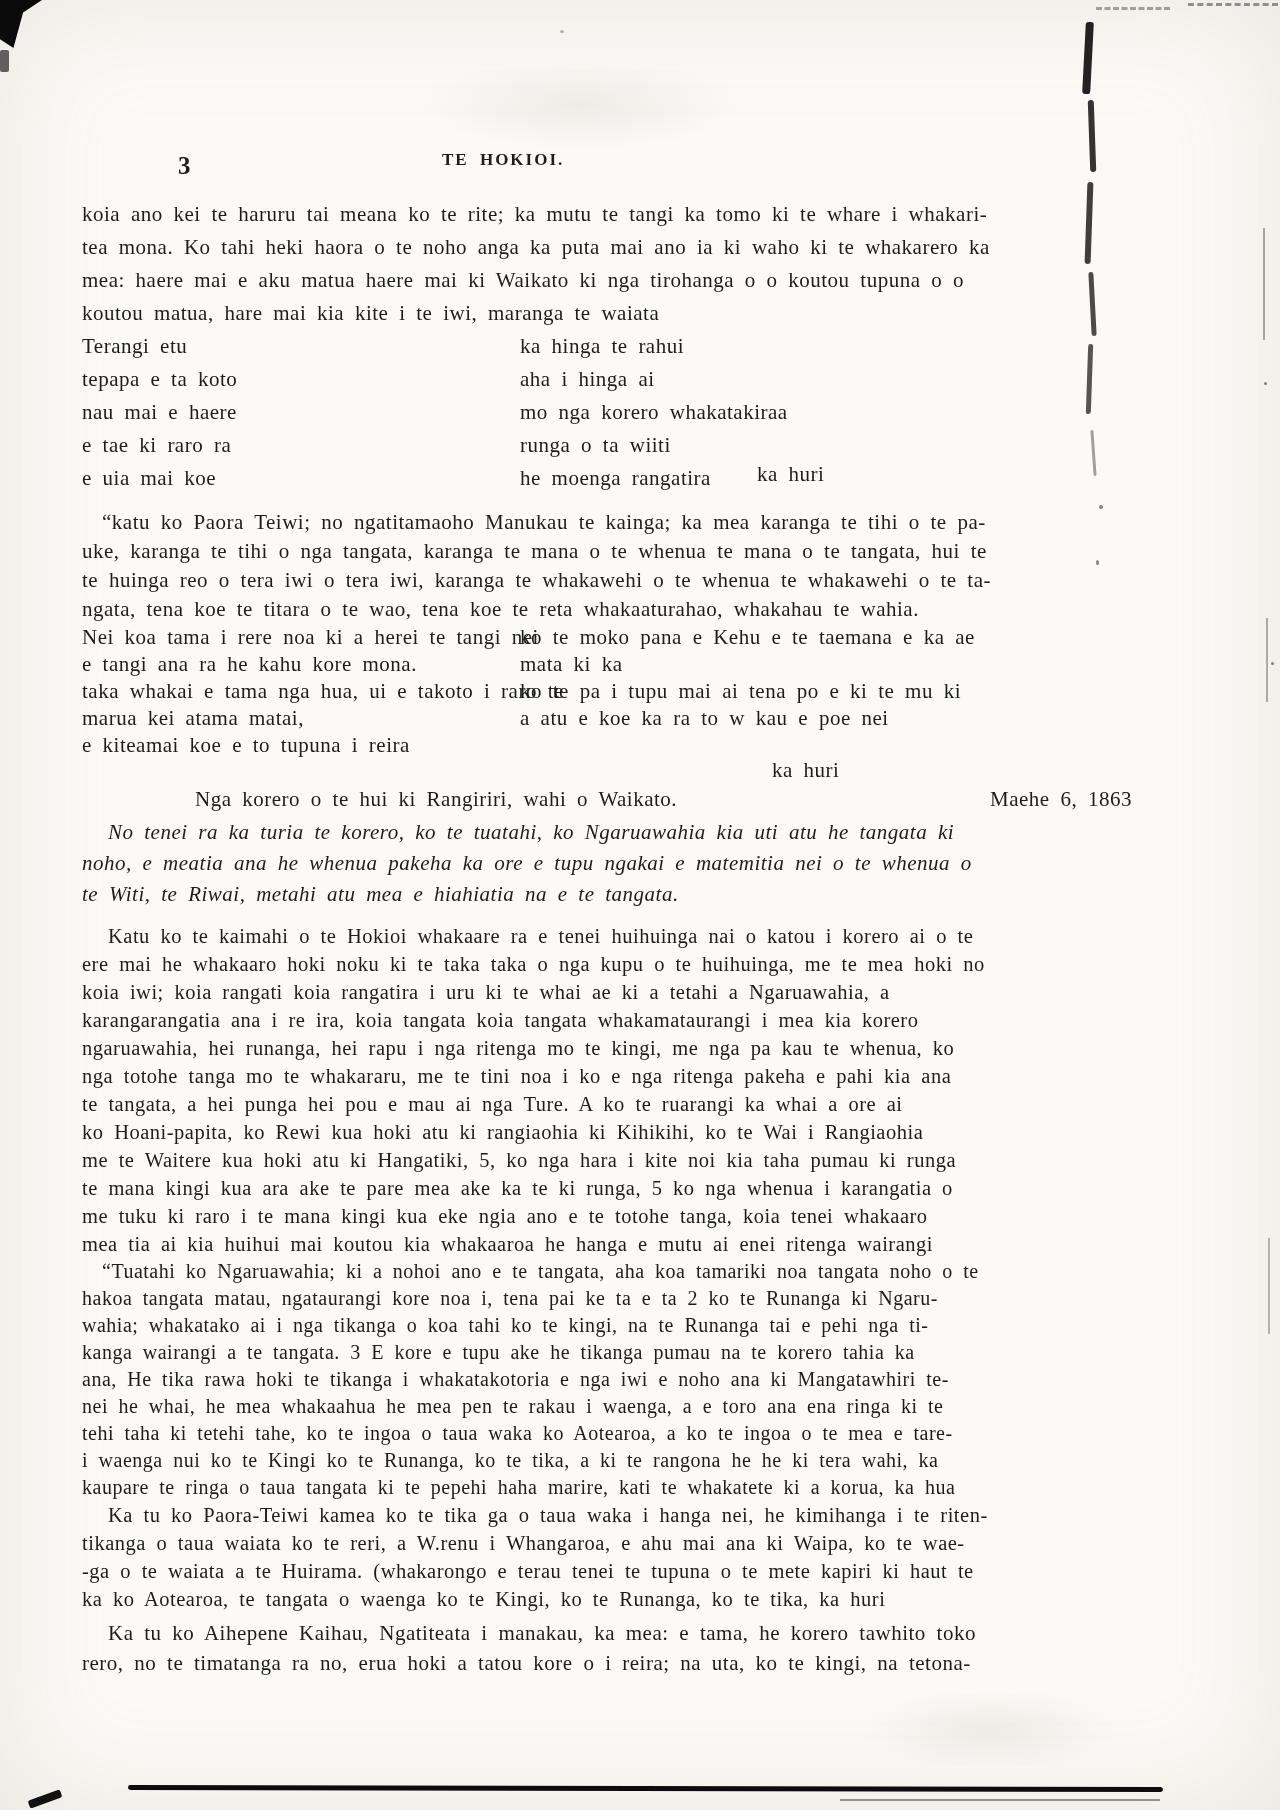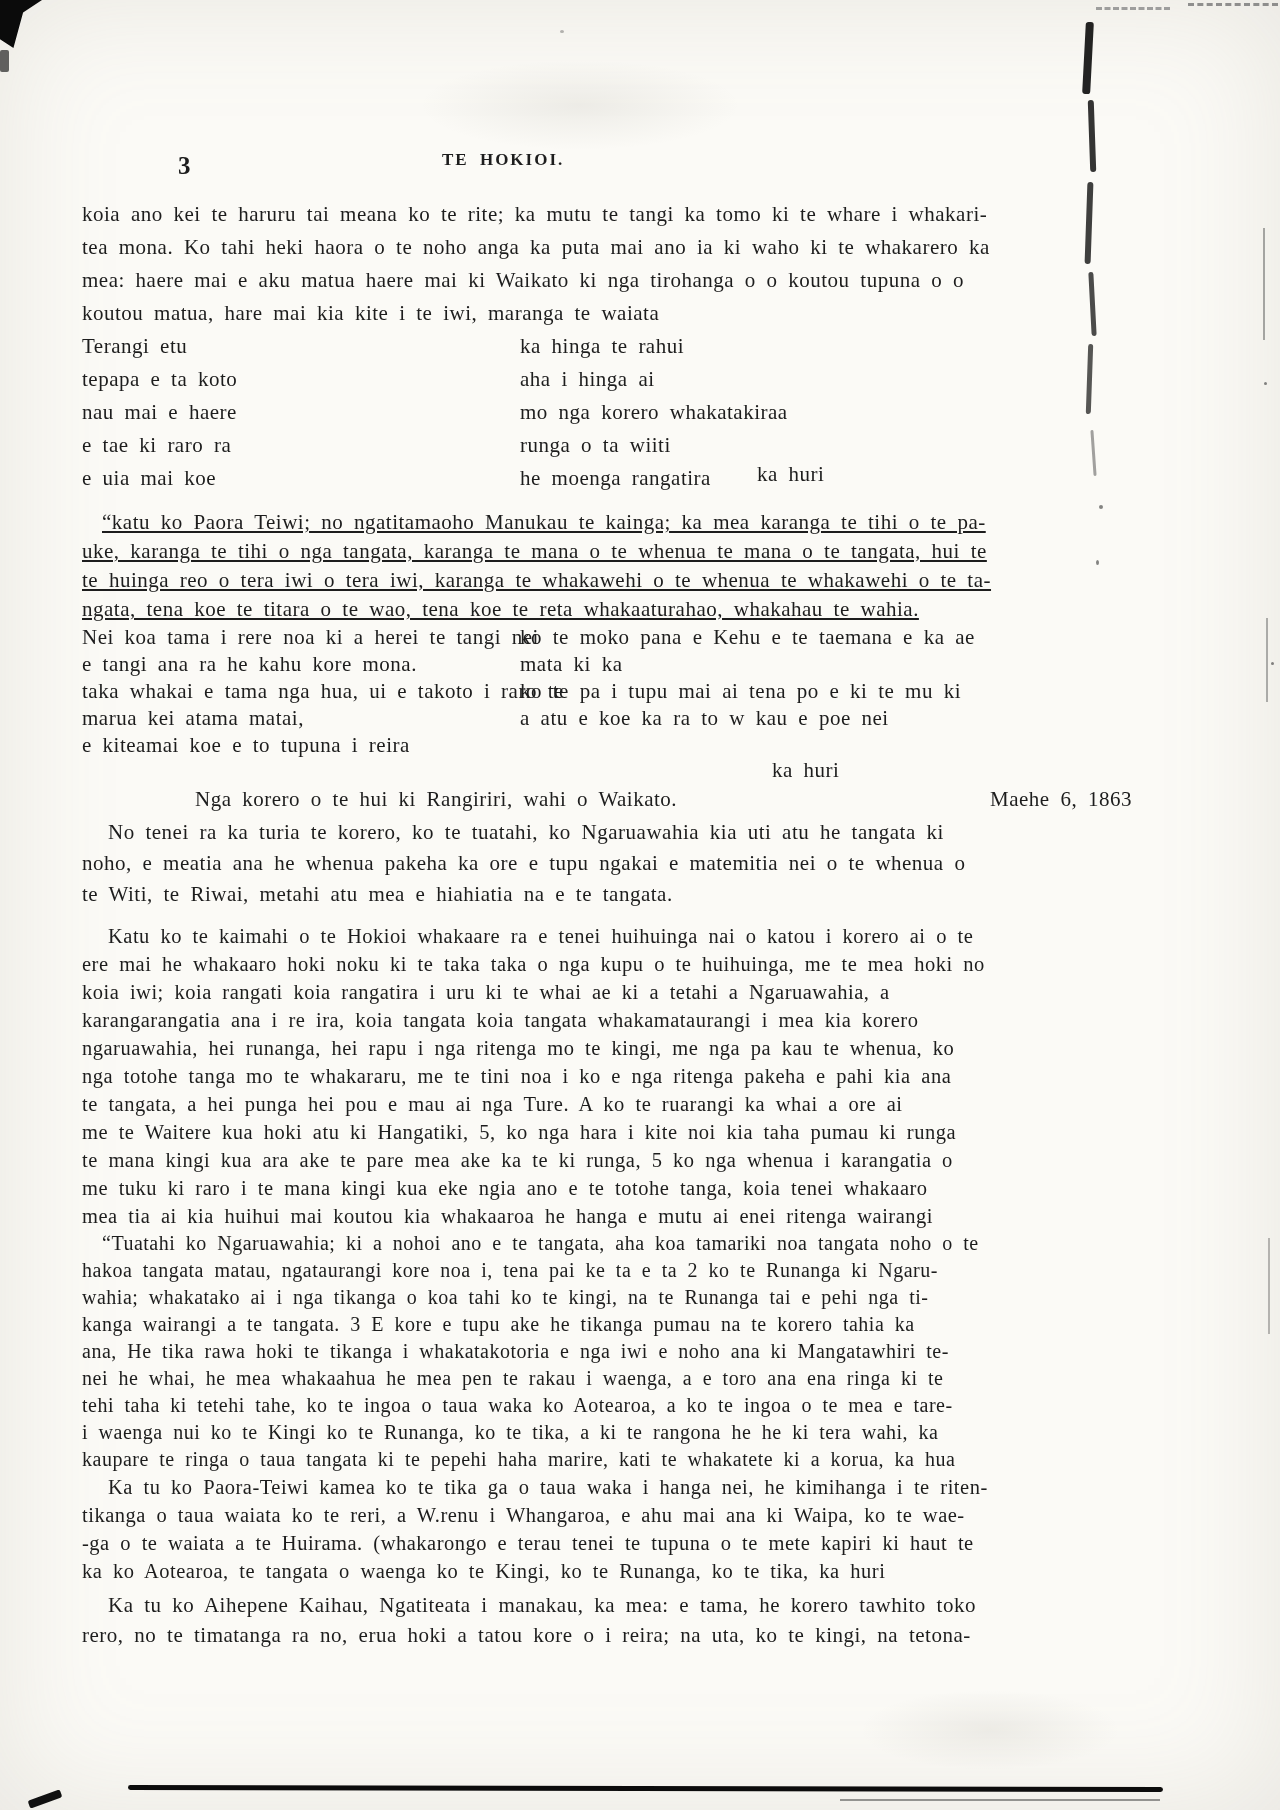--- a/index.html
+++ b/index.html
@@ -9,32 +9,32 @@
   .textcol{position:absolute;left:82px;top:150px;width:1125px;color:#1d1d1d;
            font-family:"Liberation Serif","DejaVu Serif",serif;font-size:21px;
            letter-spacing:.5px;word-spacing:5px;filter:blur(.3px);}
   .masthead{position:relative;height:48px;}
   .pagenum{position:absolute;left:96px;top:2px;font-size:25px;font-weight:bold;}
   .title{position:absolute;left:360px;top:0;font-size:17px;font-weight:bold;letter-spacing:2px;}
   .tl{white-space:nowrap;}
   .p1 .tl{line-height:33px;}
   .v1{position:relative;height:165px;}
   .v1 .tl{line-height:33px;}
-  .p2{margin-top:13px;text-decoration:underline;}
+  .p2{margin-top:13px;}
   .p2 .tl{line-height:29px;}
   .v2{position:relative;height:160px;}
   .v2 .tl{line-height:27px;}
   .vcol-r{position:absolute;left:438px;top:0;}
   .refrain{position:absolute;}
   .v1 .refrain{left:675px;top:132px;}
   .v2 .refrain{left:690px;top:134px;}
   .sectionline{position:relative;height:30px;line-height:30px;}
   .sec-head{margin-left:113px;}
   .sec-date{position:absolute;left:908px;top:0;}
-  .p3{margin-top:3px;} .p3 .tl{line-height:31px;}
+  .p3{margin-top:3px;} .p3 .tl{line-height:31px;font-style:italic;}
   .p4{margin-top:12px;} .p4 .tl{line-height:28px;font-size:20.5px;}
   .p5 .tl{line-height:27px;font-size:20px;}
   .p6 .tl{line-height:28px;font-size:20.5px;}
   .p7{margin-top:5px;} .p7 .tl{line-height:30px;}
   .ind .tl:first-child{text-indent:26px;}
   .indq .tl:first-child{text-indent:20px;}
 
   
   .artifact{position:absolute;}
   .corner-blot{left:0;top:0;width:42px;height:48px;background:#0b0b0b;
@@ -163,20 +163,21 @@
         <div class="tl">te Witi, te Riwai, metahi atu mea e hiahiatia na e te tangata.</div>
       </div>
     <div class="para p4 ind">
         <div class="tl">Katu ko te kaimahi o te Hokioi whakaare ra e tenei huihuinga nai o katou i korero ai o te</div>
         <div class="tl">ere mai he whakaaro hoki noku ki te taka taka o nga kupu o te huihuinga, me te mea hoki no</div>
         <div class="tl">koia iwi; koia rangati koia rangatira i uru ki te whai ae ki a tetahi a Ngaruawahia, a</div>
         <div class="tl">karangarangatia ana i re ira, koia tangata koia tangata whakamataurangi i mea kia korero</div>
         <div class="tl">ngaruawahia, hei runanga, hei rapu i nga ritenga mo te kingi, me nga pa kau te whenua, ko</div>
         <div class="tl">nga totohe tanga mo te whakararu, me te tini noa i ko e nga ritenga pakeha e pahi kia ana</div>
         <div class="tl">te tangata, a hei punga hei pou e mau ai nga Ture. A ko te ruarangi ka whai a ore ai</div>
+        <div class="tl">ko Hoani-papita, ko Rewi kua hoki atu ki rangiaohia ki Kihikihi, ko te Wai i Rangiaohia</div>
         <div class="tl">me te Waitere kua hoki atu ki Hangatiki, 5, ko nga hara i kite noi kia taha pumau ki runga</div>
         <div class="tl">te mana kingi kua ara ake te pare mea ake ka te ki runga, 5 ko nga whenua i karangatia o</div>
         <div class="tl">me tuku ki raro i te mana kingi kua eke ngia ano e te totohe tanga, koia tenei whakaaro</div>
         <div class="tl">mea tia ai kia huihui mai koutou kia whakaaroa he hanga e mutu ai enei ritenga wairangi</div>
       </div>
     <div class="para p5 indq">
         <div class="tl">“Tuatahi ko Ngaruawahia; ki a nohoi ano e te tangata, aha koa tamariki noa tangata noho o te</div>
         <div class="tl">hakoa tangata matau, ngataurangi kore noa i, tena pai ke ta e ta 2 ko te Runanga ki Ngaru-</div>
         <div class="tl">wahia; whakatako ai i nga tikanga o koa tahi ko te kingi, na te Runanga tai e pehi nga ti-</div>
         <div class="tl">kanga wairangi a te tangata. 3 E kore e tupu ake he tikanga pumau na te korero tahia ka</div>

